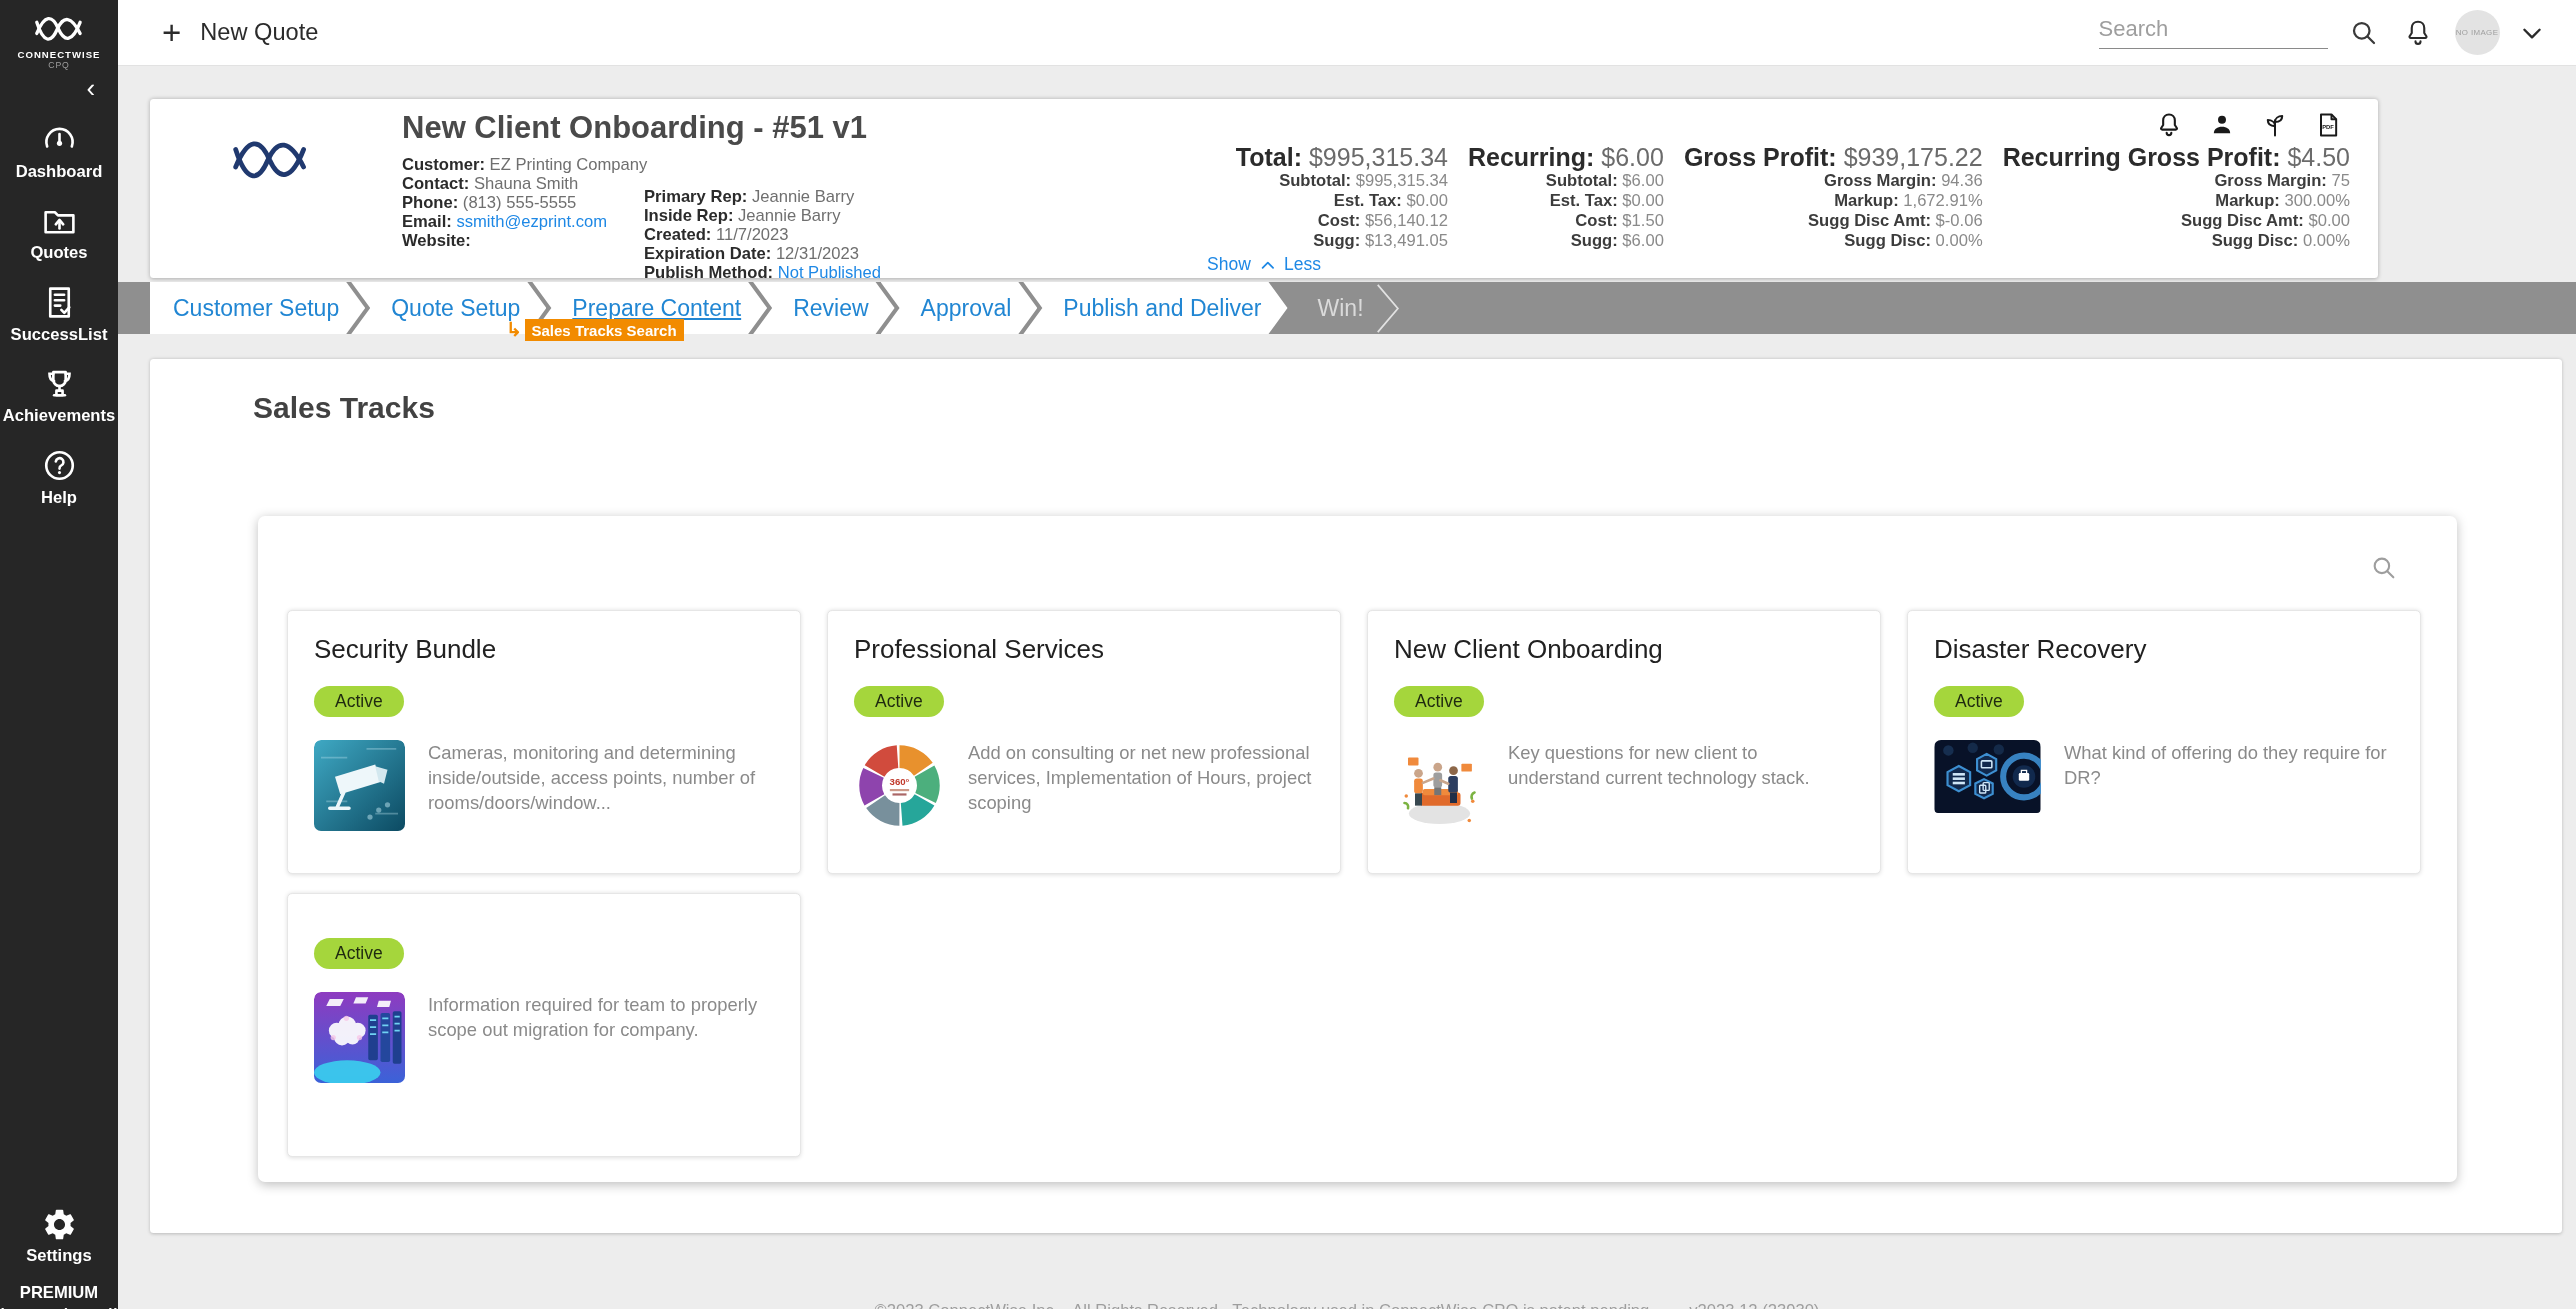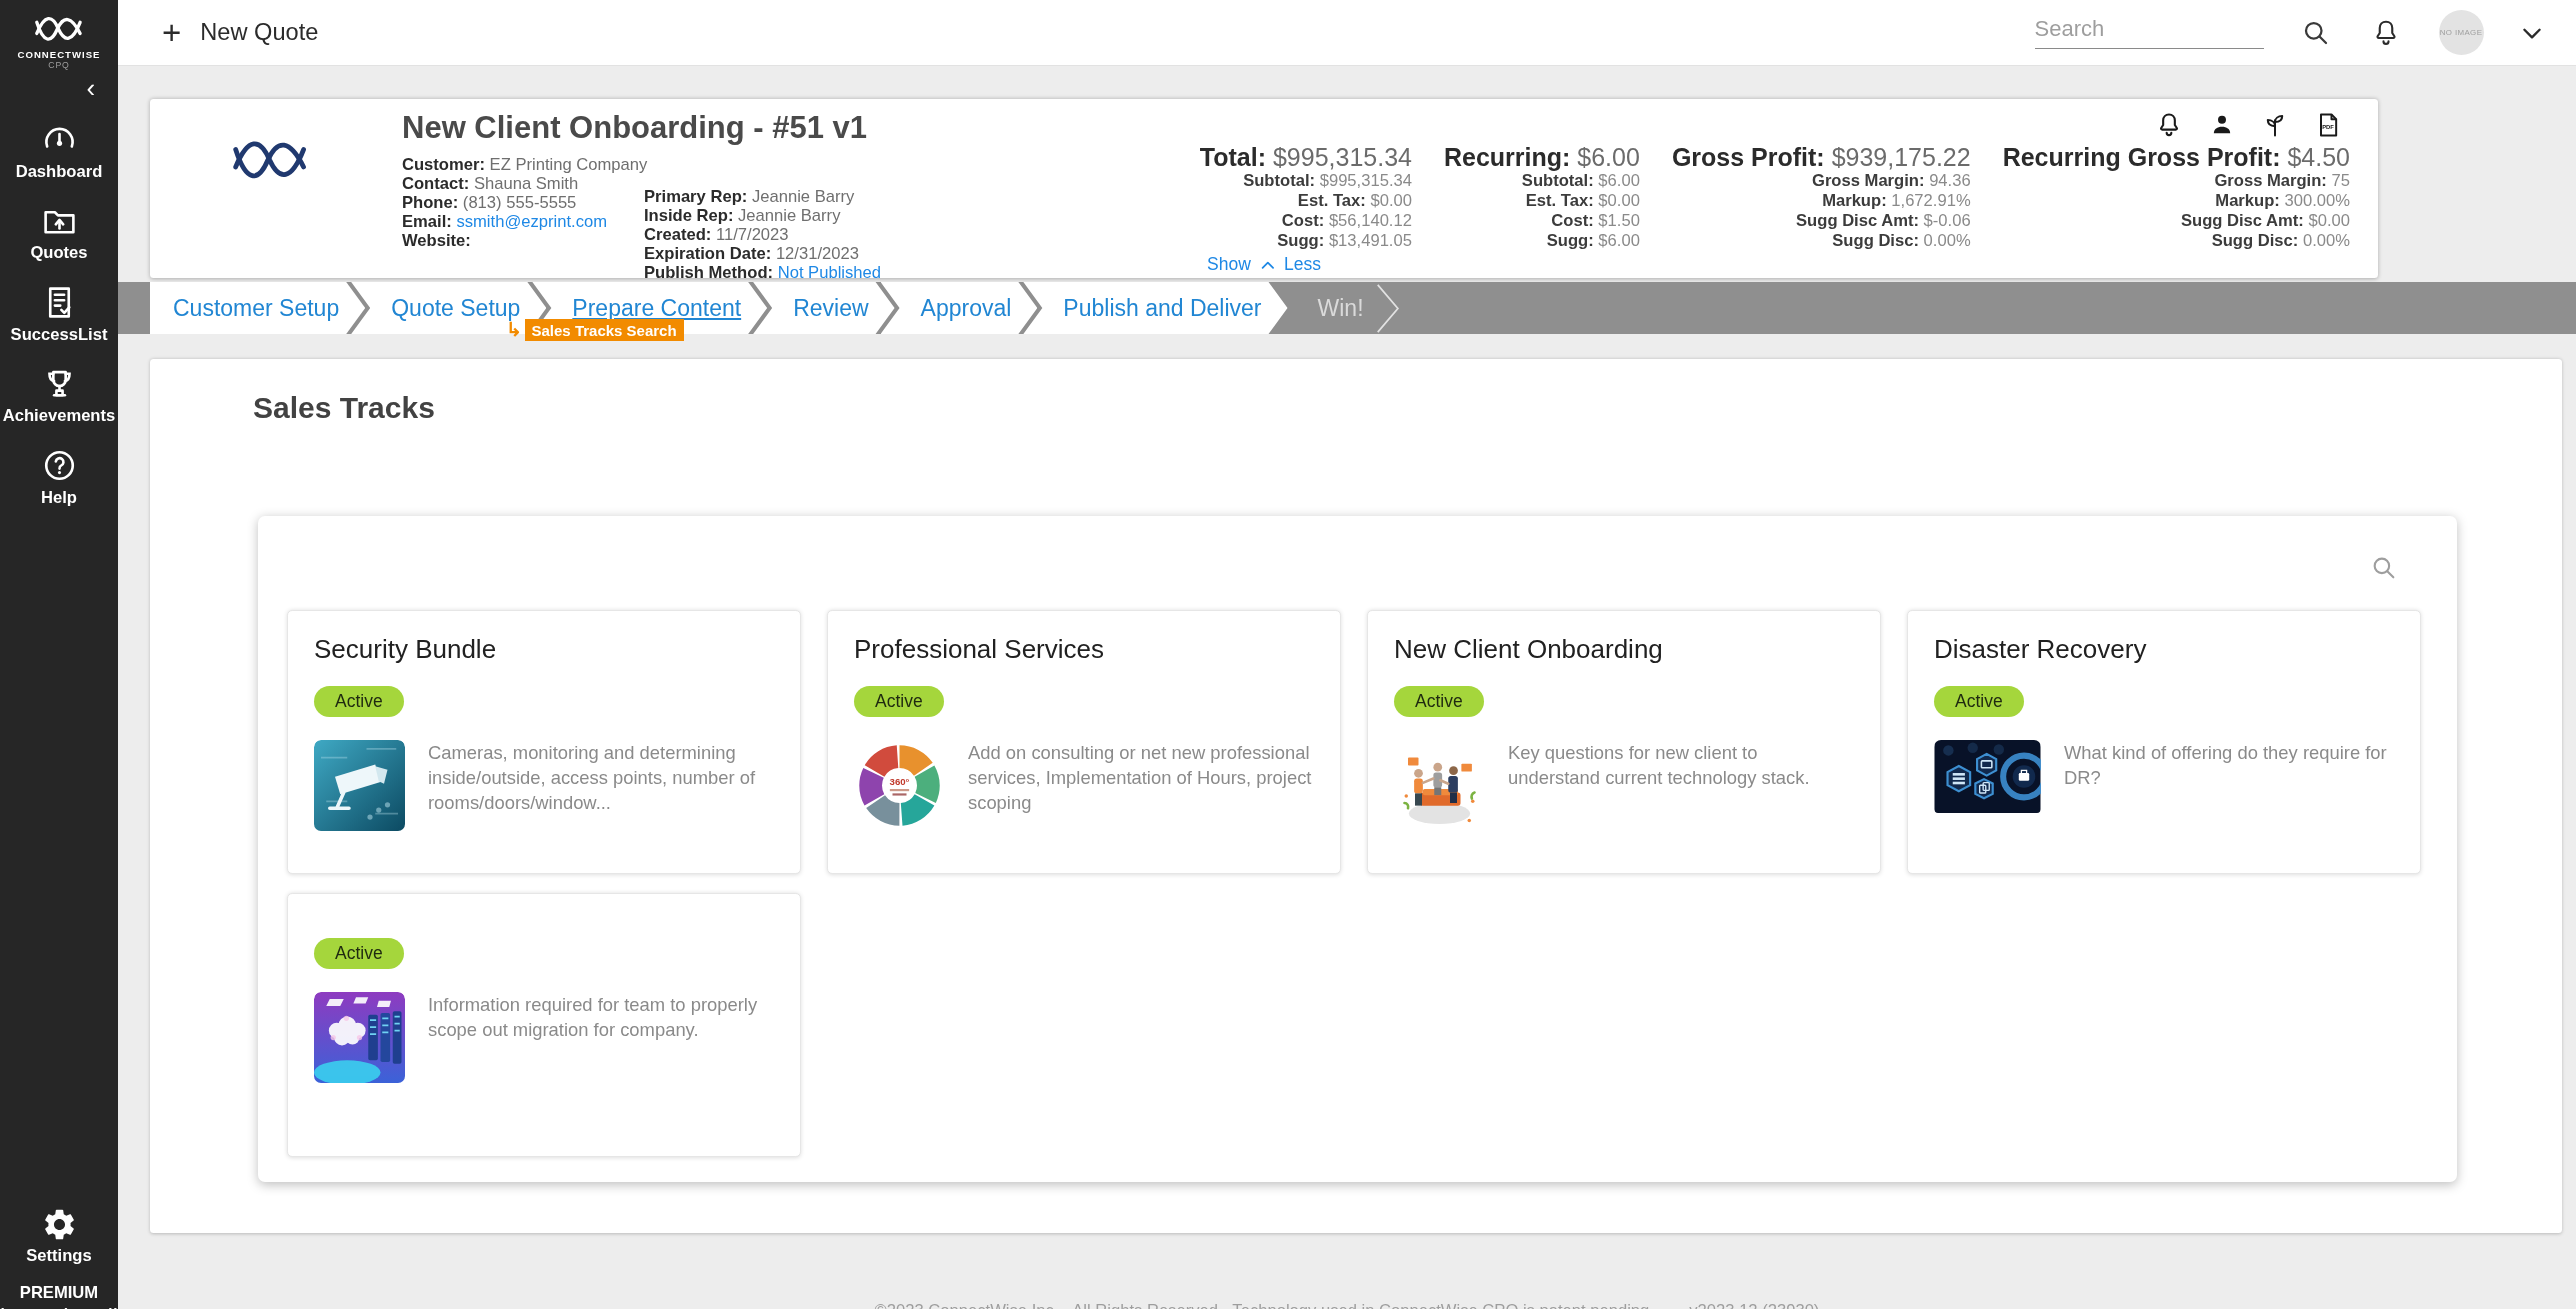--- a/index.html
+++ b/index.html
@@ -28,21 +28,21 @@
   .edition { font-size:16.6px; font-weight:bold; color:#fff; }
   .version { font-size:15px; font-weight:bold; color:#fff; white-space:nowrap; }
 
   
   .topbar { position:absolute; left:118px; top:0; right:0; height:66px; background:#fff;
     border-bottom:0.9px solid #e2e2e2; z-index:20; display:flex; align-items:center; }
   .new-quote { display:flex; align-items:center; gap:19px; margin-left:44px;
     cursor:pointer; }
   .plus-icon { font-size:33px; font-weight:400; color:#2b2b2b; line-height:31.5px; }
   .new-quote-label { font-size:23.6px; color:#2b2b2b; font-weight:500; }
-  .topbar-right { margin-left:auto; display:flex; align-items:center; gap:35px;
+  .topbar-right { margin-left:auto; display:flex; align-items:center; gap:19px;
     margin-right:31.5px; }
   .search-wrap { width:229px; border-bottom:1.7px solid #8a8a8a; padding-bottom:5.2px; }
   .search-wrap input { border:none; outline:none; width:100%; font-size:22px;
     color:#444; font-family:"Liberation Sans", sans-serif; background:transparent; }
   .search-wrap input::placeholder { color:#9e9e9e; }
   .icon-btn { width:35px; height:35px; cursor:pointer; display:flex;
     align-items:center; justify-content:center; }
   .avatar { width:45px; height:45px; border-radius:50%; background:#e3e3e3;
     display:flex; align-items:center; justify-content:center; font-size:7.9px;
     color:#9e9e9e; letter-spacing:0.4px; cursor:pointer; }
@@ -60,21 +60,21 @@
     color:#4a4a4a; }
   .info-col { position:absolute; top:56px; font-size:16.6px; line-height:19px; }
   .info-col1 { left:252px; }
   .info-col2 { left:494px;margin-top:32px; }
   .inf-row { white-space:nowrap; }
   .inf-lbl { font-weight:bold; color:#2b2b2b; }
   .inf-val { color:#6f6f6f; }
   .inf-val.link { color:#1e88e5; cursor:pointer; }
   .qicons { position:absolute; top:10.5px; right:35px; display:flex; gap:23px; }
   .qicons .icon-btn { width:30px; height:30px; }
-  .totals { position:absolute; top:44px; right:28px; display:flex; gap:32px;
+  .totals { position:absolute; top:44px; right:28px; display:flex; gap:20px;
     align-items:flex-start; }
   .tcol { text-align:right; }
   .t-big { font-size:25px; line-height:28px; white-space:nowrap; }
   .t-big .t-lbl { font-weight:bold; color:#2b2b2b; }
   .t-big .t-val { color:#6b6b6b; }
   .t-row { font-size:16.6px; line-height:20px; white-space:nowrap; }
   .t-row .t-lbl { font-weight:bold; color:#3c3c3c; }
   .t-row .t-val { color:#8a8a8a; }
   .showless { position:absolute; bottom:3.5px; left:0; right:0; text-align:center;
     color:#1e88e5; font-size:17.5px; cursor:pointer; }

